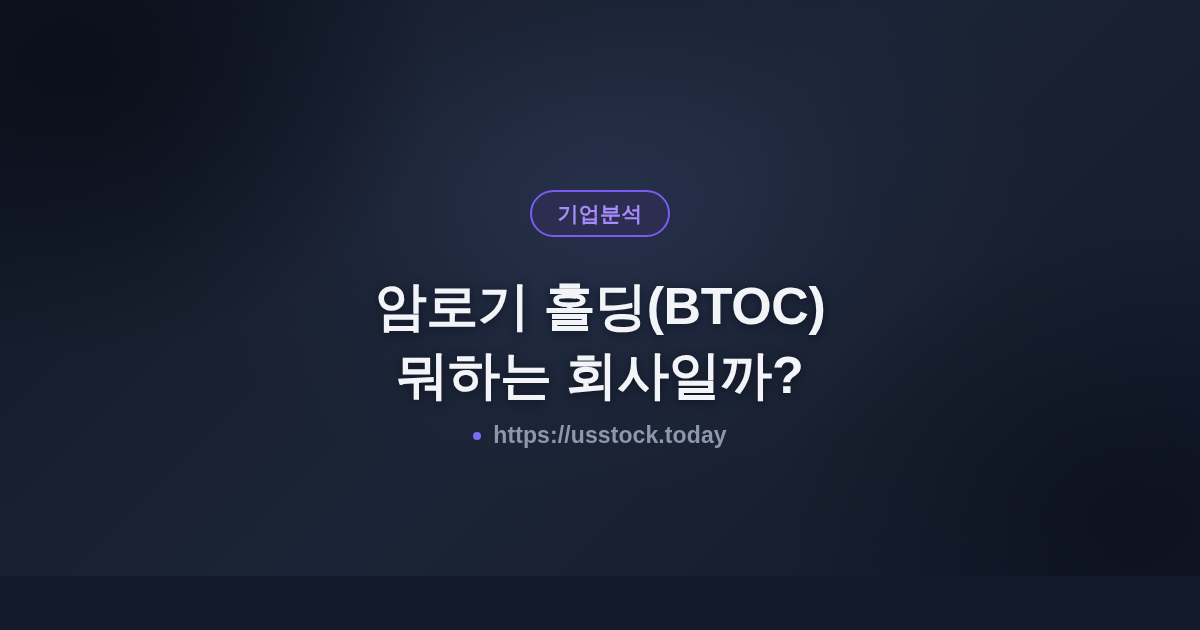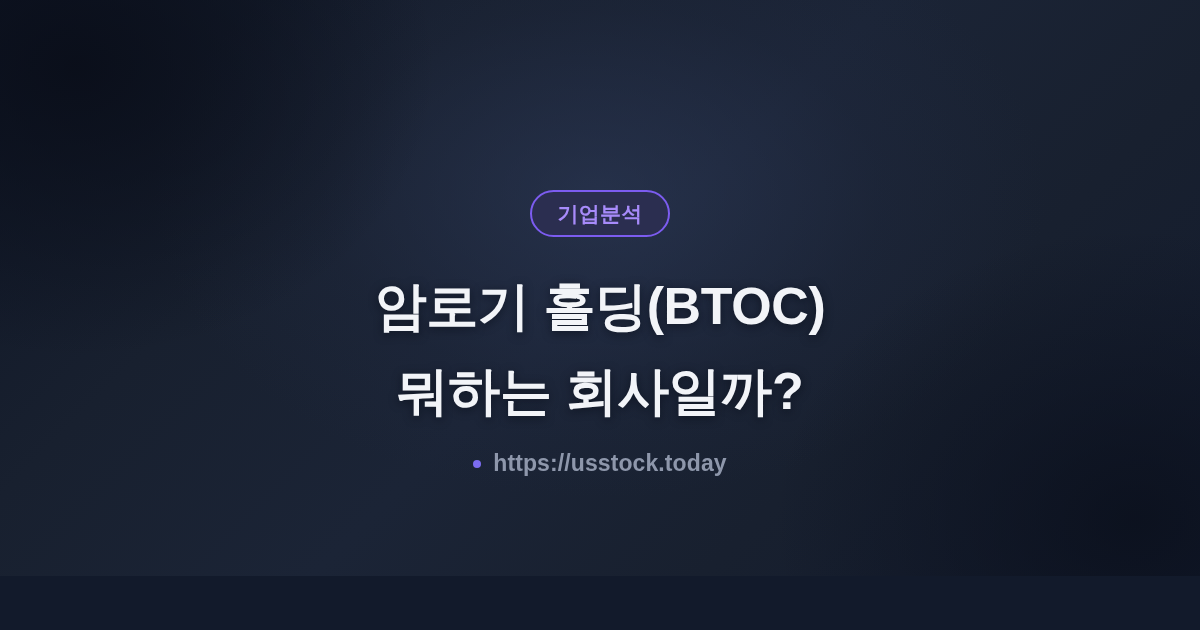--- a/index.html
+++ b/index.html
@@ -81,27 +81,27 @@
     padding: 0;
     text-align: center;
     color: #f2f4f8;
     font-size: 52px;
     font-weight: 700;
     line-height: 1.28;
     letter-spacing: -0.4px;
     text-shadow: 0 2px 10px rgba(5,9,18,0.55);
   }
   .title-line-1 { margin-top: 36px; }
-  .title-line-2 { margin-top: 18px; }
+  .title-line-2 { margin-top: 2px; }
 
   .footer {
     display: flex;
     align-items: center;
     gap: 12px;
-    margin-top: 28px;
+    margin-top: 16px;
   }
   .footer-dot {
     width: 8px;
     height: 8px;
     border-radius: 50%;
     background: #7c6cf0;
     flex: 0 0 auto;
   }
   .footer-url {
     color: #8e97ab;

